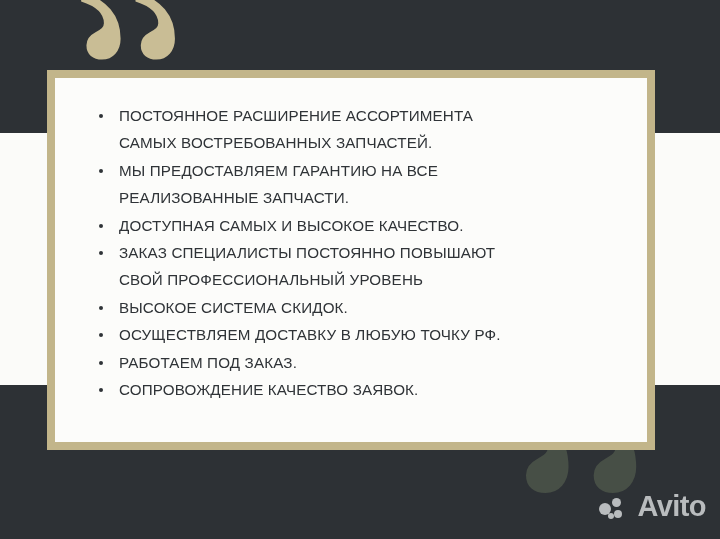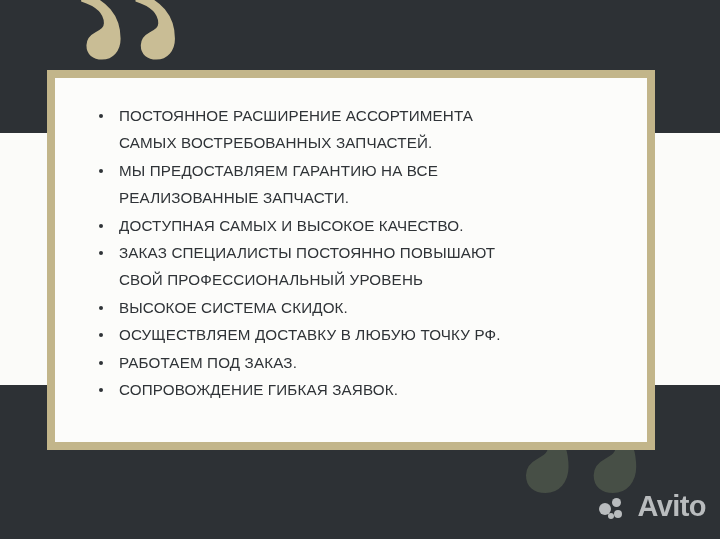--- a/index.html
+++ b/index.html
@@ -181,21 +181,21 @@
         <li>ПОСТОЯННОЕ РАСШИРЕНИЕ АССОРТИМЕНТА
 САМЫХ ВОСТРЕБОВАННЫХ ЗАПЧАСТЕЙ.</li>
         <li>МЫ ПРЕДОСТАВЛЯЕМ ГАРАНТИЮ НА ВСЕ
 РЕАЛИЗОВАННЫЕ ЗАПЧАСТИ.</li>
         <li>ДОСТУПНАЯ САМЫХ И ВЫСОКОЕ КАЧЕСТВО.</li>
         <li>ЗАКАЗ СПЕЦИАЛИСТЫ ПОСТОЯННО ПОВЫШАЮТ
 СВОЙ ПРОФЕССИОНАЛЬНЫЙ УРОВЕНЬ</li>
         <li>ВЫСОКОЕ СИСТЕМА СКИДОК.</li>
         <li>ОСУЩЕСТВЛЯЕМ ДОСТАВКУ В ЛЮБУЮ ТОЧКУ РФ.</li>
         <li>РАБОТАЕМ ПОД ЗАКАЗ.</li>
-        <li>СОПРОВОЖДЕНИЕ ГИБКАЯ ЗАЯВОК.</li>
+        <li>СОПРОВОЖДЕНИЕ КАЧЕСТВО ЗАЯВОК.</li>
       </ul>
     </div>
   </div>
 
   <div class="avito-logo">
     <span class="avito-mark">
       <i class="avito-dot-big"></i>
       <i class="avito-dot-tr"></i>
       <i class="avito-dot-br"></i>
       <i class="avito-dot-bl"></i>

